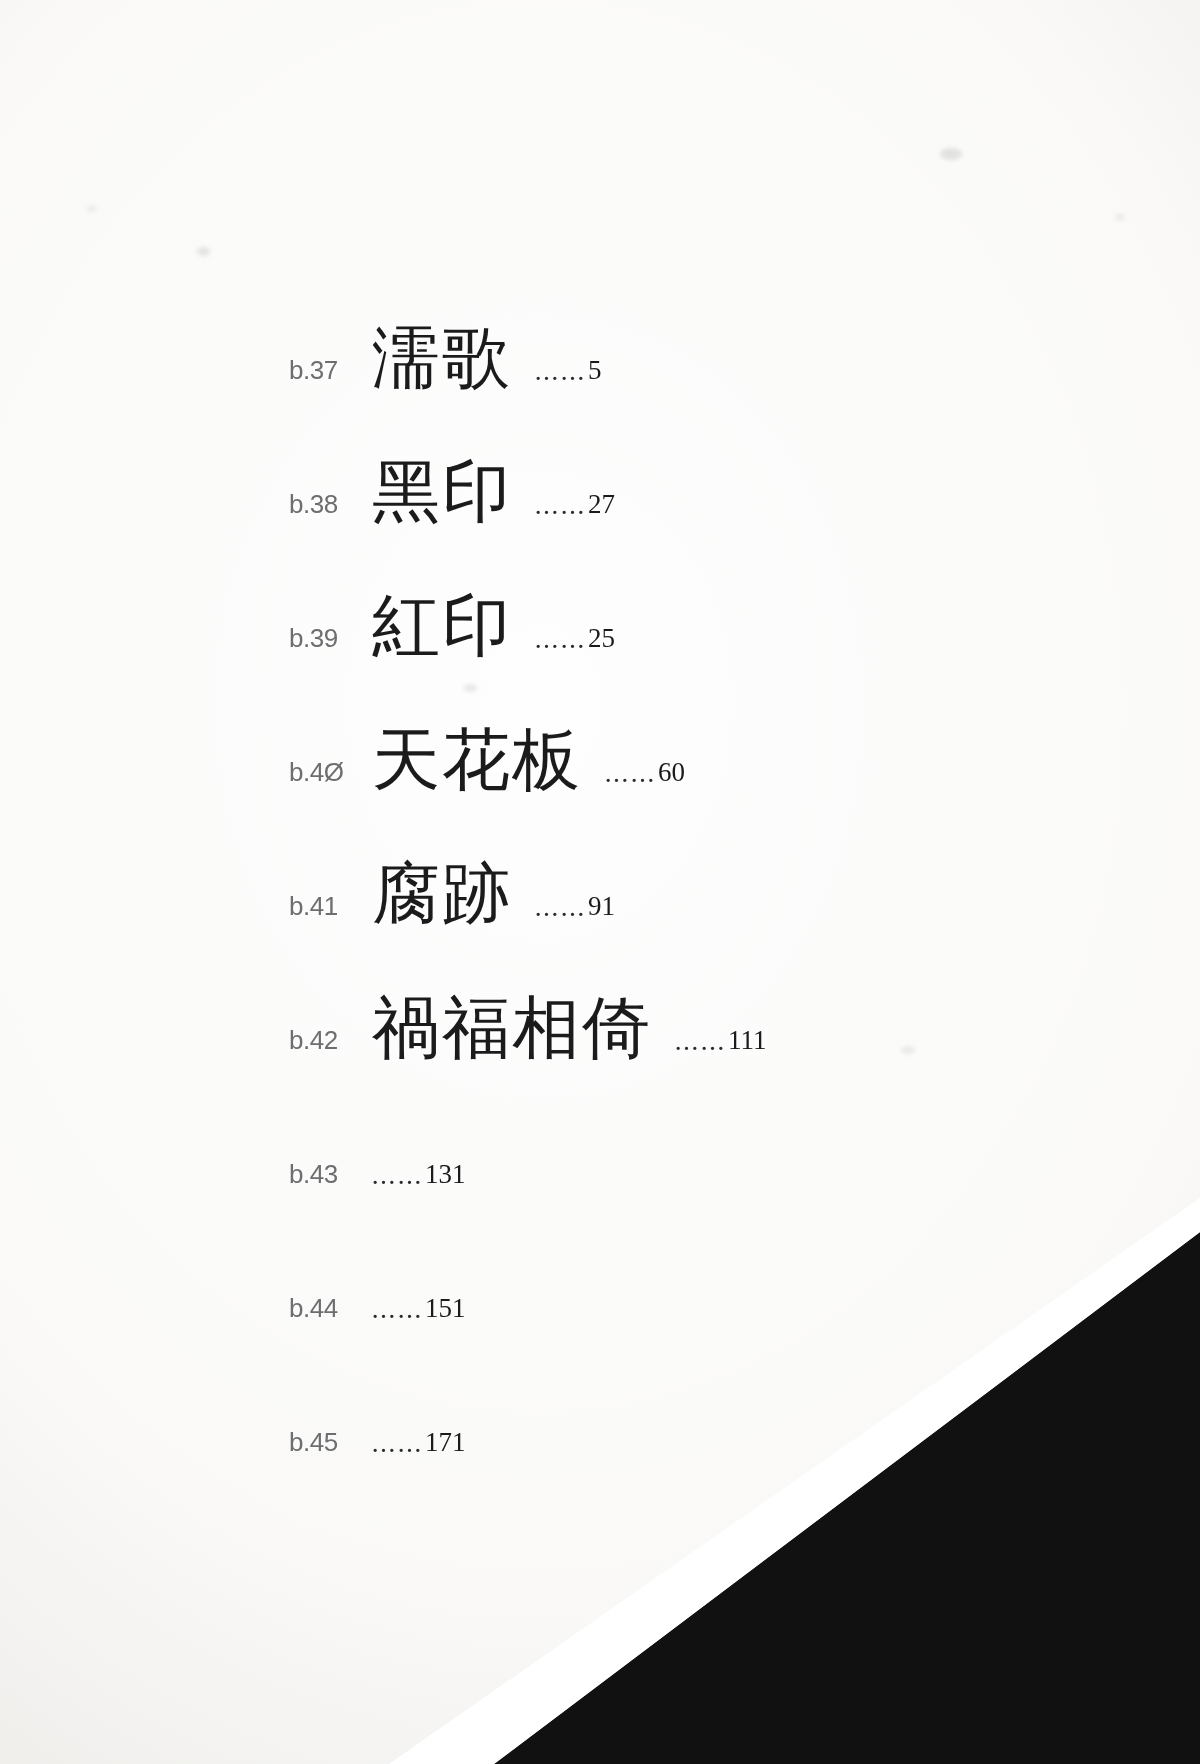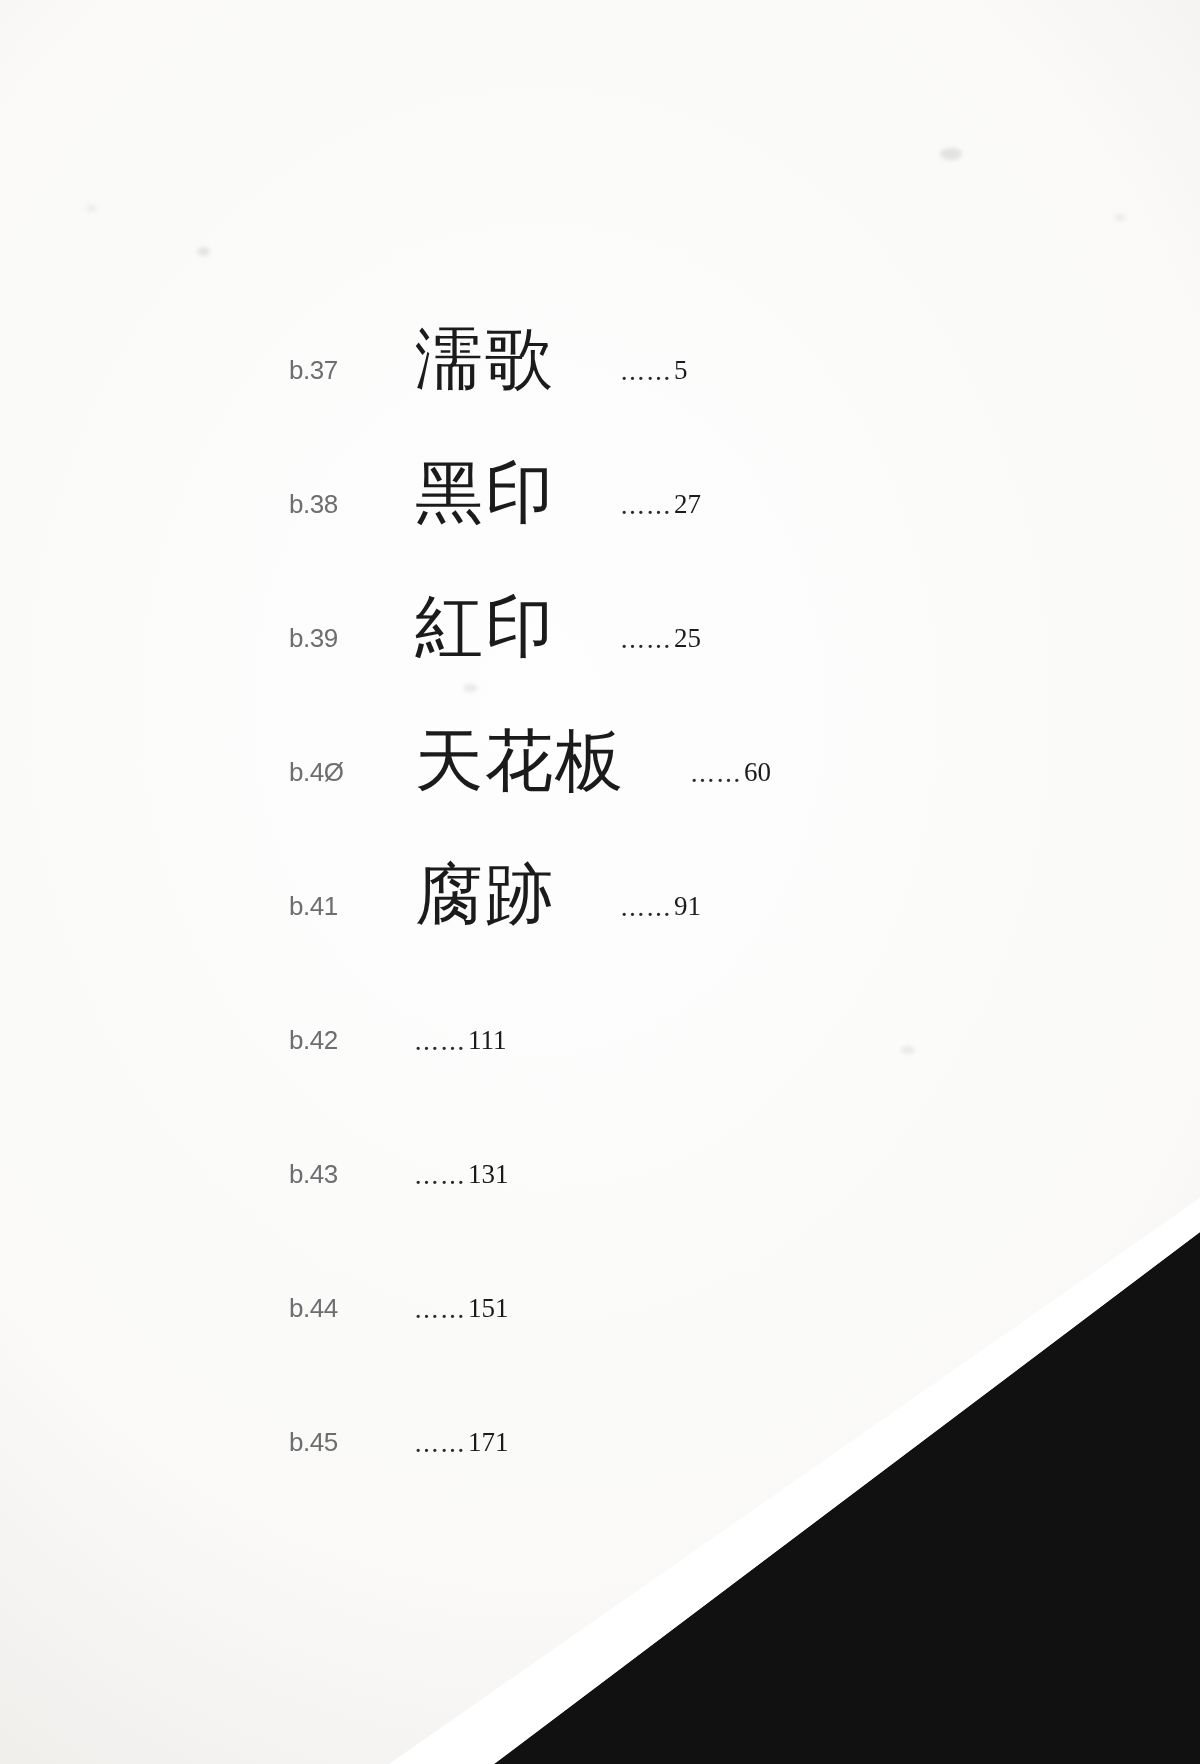--- a/index.html
+++ b/index.html
@@ -47,34 +47,33 @@
     top: 258px;
     width: 1200px;
     z-index: 4;
   }
   .toc-entry {
     display: flex;
     align-items: flex-end;
     height: 134px;
     padding-left: 289px;
     box-sizing: border-box;
-    gap: 43px;
   }
   .chapter-tag {
     font-family: "Liberation Sans", "DejaVu Sans", sans-serif;
     font-size: 26px;
     color: #6e6e70;
     letter-spacing: -0.5px;
     line-height: 1;
     padding-bottom: 9px;
     white-space: nowrap;
     min-width: 60px;
   }
   .chapter-title {
-    font-family: Liberation Sans, sans-serif;
+    font-family: Liberation Serif, serif;
     font-size: 68px;
     color: #1b1b1b;
     line-height: 1;
     letter-spacing: 2px;
     margin-left: 23px;
     white-space: nowrap;
     padding-bottom: 0;
   }
   .leader-wrap {
     display: flex;
@@ -170,20 +169,21 @@
       <span class="chapter-tag">b.41</span>
       <span class="chapter-title">腐跡</span>
       <span class="leader-wrap">
         <span class="leader">……</span>
         <span class="page-num">91</span>
       </span>
     </div>
 
     <div class="toc-entry">
       <span class="chapter-tag">b.42</span>
+      <span class="chapter-title">禍福相倚</span>
       <span class="leader-wrap">
         <span class="leader">……</span>
         <span class="page-num">111</span>
       </span>
     </div>
 
     <div class="toc-entry">
       <span class="chapter-tag">b.43</span>
       <span class="leader-wrap">
         <span class="leader">……</span>

